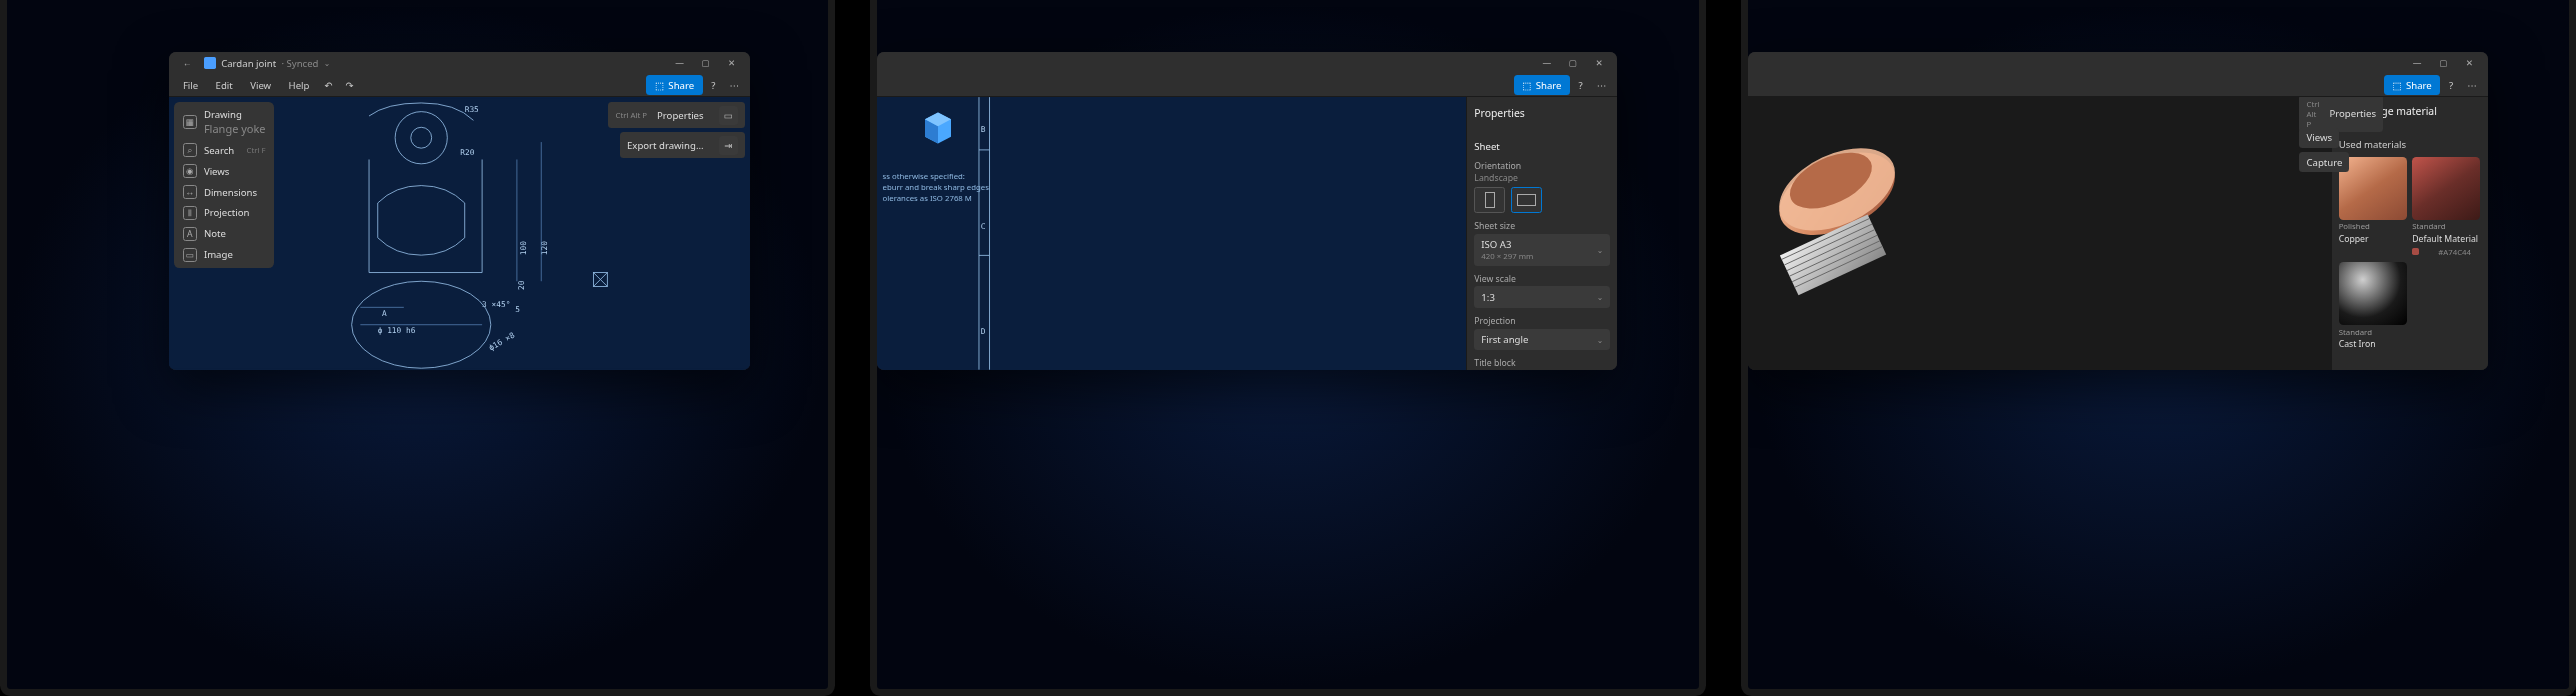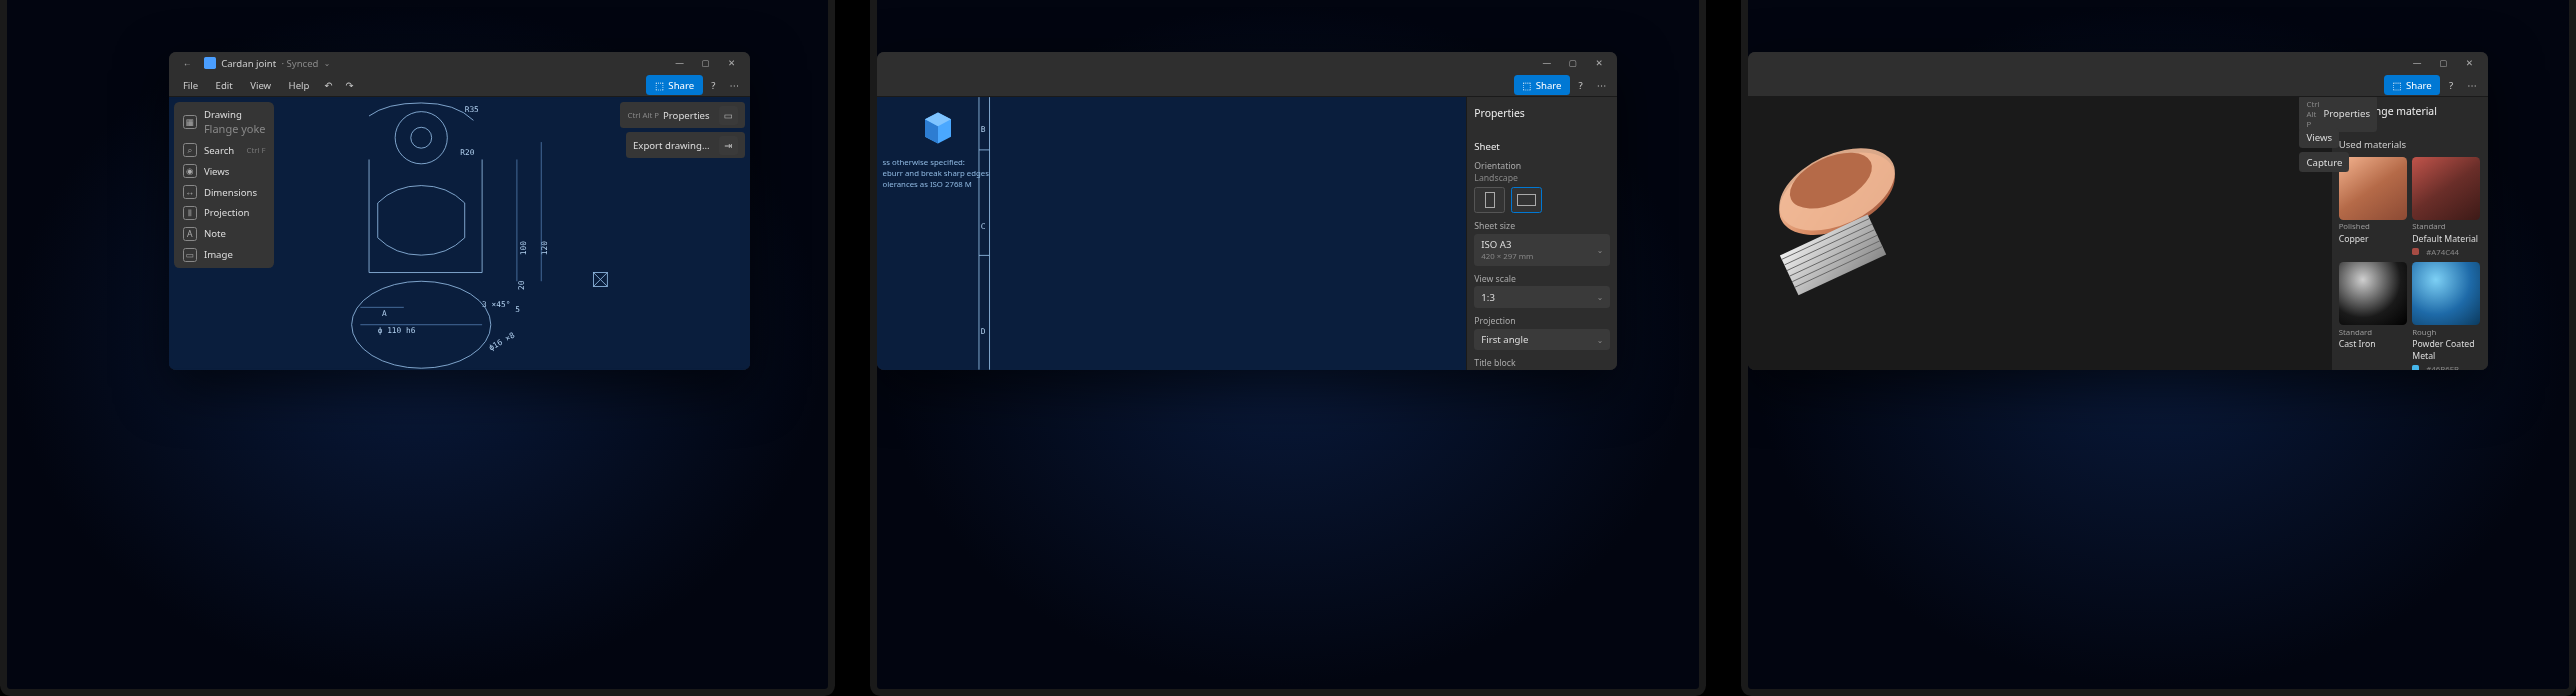--- a/index.html
+++ b/index.html
@@ -21,21 +21,21 @@
 .share-btn{background:#0078d4;color:#fff;padding:3.5px 8.7px;border-radius:3.5px;display:flex;align-items:center;gap:4.4px;font-size:9.6px}
 .icon-btn{width:21px;height:19px;display:flex;align-items:center;justify-content:center;color:#ccc;border-radius:2.6px}
 .body{flex:1;display:flex;overflow:hidden;position:relative}
 .toolpanel{position:absolute;left:5.2px;top:5.2px;background:#353535;border-radius:5.2px;padding:3.5px 5.2px;display:flex;flex-direction:column;gap:1.7px;z-index:10}
 .toolrow{display:flex;align-items:center;gap:7px;padding:2.6px 3.5px;border-radius:3.5px;color:#ddd;font-size:9.6px;white-space:nowrap}
 .toolrow .ticon{width:14px;height:14px;border:0.9px solid #888;border-radius:2.6px;display:flex;align-items:center;justify-content:center;font-size:8.7px;color:#aaa}
 .toolrow .sub{font-size:11px;color:#888}
 .toolrow .kbd{font-size:7.8px;color:#777;margin-left:auto}
 .canvas{flex:1;background:#0a1e3d;position:relative}
 .canvas svg{width:100%;height:100%}
-.floating-label{position:absolute;background:#363636;color:#ddd;font-size:9.6px;padding:3.5px 7px;border-radius:3.5px;display:flex;align-items:center;gap:4px;z-index:5}
+.floating-label{position:absolute;background:#363636;color:#ddd;font-size:9.6px;padding:3.5px 7px;border-radius:3.5px;display:flex;align-items:center;gap:10px;z-index:5}
 .floating-label .kbd{font-size:7.8px;color:#888}
 .sq-btn{width:19px;height:19px;background:#3a3a3a;border-radius:3.5px;display:flex;align-items:center;justify-content:center;color:#bbb;margin-left:5.2px}
 .proppanel{width:151px;background:#2d2d2d;border-left:0.9px solid #1a1a1a;padding:8.7px 7px;display:flex;flex-direction:column;gap:7px;overflow-y:auto;font-size:9.6px;color:#ccc}
 .prop-title{font-size:10.4px;color:#eee;margin-bottom:1.7px}
 .prop-section{font-size:9.6px;color:#eee;margin-top:11px}
 .prop-label{font-size:8.7px;color:#aaa}
 .prop-sub{font-size:8.7px;color:#888}
 .orient-row{display:flex;gap:5.2px;margin-top:3.5px}
 .orient-box{width:31px;height:26px;border:0.9px solid #555;border-radius:2.6px;display:flex;align-items:center;justify-content:center;background:#333}
 .orient-box .inner{border:0.9px solid #aaa}
@@ -50,21 +50,21 @@
 .drawing-text2{fill:#b0cfee;font-size:9px;font-family:monospace}
 .cube3d{position:absolute;left:35px;top:5.2px;width:52px;height:52px}
 .matpanel{width:157px;background:#2a2a2a;border-left:0.9px solid #1a1a1a;padding:7px;display:flex;flex-direction:column;gap:5.2px;overflow-y:auto}
 .mat-header{display:flex;align-items:center;gap:7px;font-size:10.4px;color:#eee}
 .mat-subheader{font-size:9.6px;color:#ccc;margin-top:15px}
 .mat-grid{display:grid;grid-template-columns:1fr 1fr;gap:5.2px}
 .mat-cell{display:flex;flex-direction:column;gap:1.7px}
 .mat-sphere{width:68px;height:63px;border-radius:4.4px;background:radial-gradient(circle at 35% 30%,#fff3,#0000),#444;position:relative;overflow:hidden}
 .mat-cat{font-size:7.8px;color:#999}
 .mat-name{font-size:8.7px;color:#ddd}
-.mat-hex{font-size:7.8px;color:#888;display:flex;align-items:center;gap:7px}
+.mat-hex{font-size:7.8px;color:#888;display:flex;align-items:center;gap:19px}
 .mat-sw{width:7px;height:7px;border-radius:1.7px}
 .viewport{flex:1;background:#1a1a1a;position:relative}
 .vp-labels{position:absolute;right:7px;top:7px;display:flex;flex-direction:column;gap:5.2px;align-items:flex-end}
 .vp-labelrow{display:flex;gap:5.2px;align-items:center}
 </style>
 </head>
 <body>
 
 <div class="monitor">
   <div class="window left">
@@ -196,21 +196,21 @@
       <div class="canvas">
         <div class="cube3d">
           <svg viewBox="0 0 60 60">
               <g>
             <polygon points="15,20 30,12 45,20 45,40 30,48 15,40" fill="#4aa8ff"></polygon>
             <polygon points="15,20 30,28 30,48 15,40" fill="#2d7dd2"></polygon>
             <polygon points="30,12 45,20 30,28 15,20" fill="#7fc4ff"></polygon>
           </g>
             </svg>
         </div>
-        <div style="position:absolute;left:5.2px;top:60px;font-family:monospace;font-size:7.8px;color:#8fb8e0;line-height:1.4">
+        <div style="position:absolute;left:5.2px;top:74px;font-family:monospace;font-size:7.8px;color:#8fb8e0;line-height:1.4">
           <div>ss otherwise specified:</div>
           <div>eburr and break sharp edges</div>
           <div>olerances as ISO 2768 M</div>
         </div>
         <svg viewBox="0 0 670 310" style="position:absolute;inset:0">
           <line x1="116" y1="0" x2="116" y2="310" class="drawing-line"></line>
           <line x1="128" y1="0" x2="128" y2="310" class="drawing-line"></line>
           <text x="118" y="40" class="drawing-text2">B</text>
           <text x="118" y="150" class="drawing-text2">C</text>
           <text x="118" y="270" class="drawing-text2">D</text>
@@ -356,27 +356,18 @@
               <div class="mat-hex">
                 <span class="mat-sw" style="background: rgb(167, 76, 68);"></span>
                 <span>#A74C44</span>
               </div>
             </div>
             <div class="mat-cell">
               <div class="mat-sphere" style="background: radial-gradient(circle at 35% 28%, rgb(207, 207, 207), rgb(26, 26, 26) 60%, rgb(0, 0, 0));"></div>
               <div class="mat-cat">Standard</div>
               <div class="mat-name">Cast Iron</div>
             </div>
-            <div class="mat-cell">
-              <div class="mat-sphere" style="background: radial-gradient(circle at 35% 28%, rgb(125, 208, 245), rgb(30, 106, 168) 55%, rgb(11, 58, 94));"></div>
-              <div class="mat-cat">Rough</div>
-              <div class="mat-name">Powder Coated Metal</div>
-              <div class="mat-hex">
-                <span class="mat-sw" style="background: rgb(70, 182, 235);"></span>
-                <span>#46B6EB</span>
-              </div>
-            </div>
           </div>
       </div>
     </div>
   </div>
 </div>
 
 
 </body></html>

